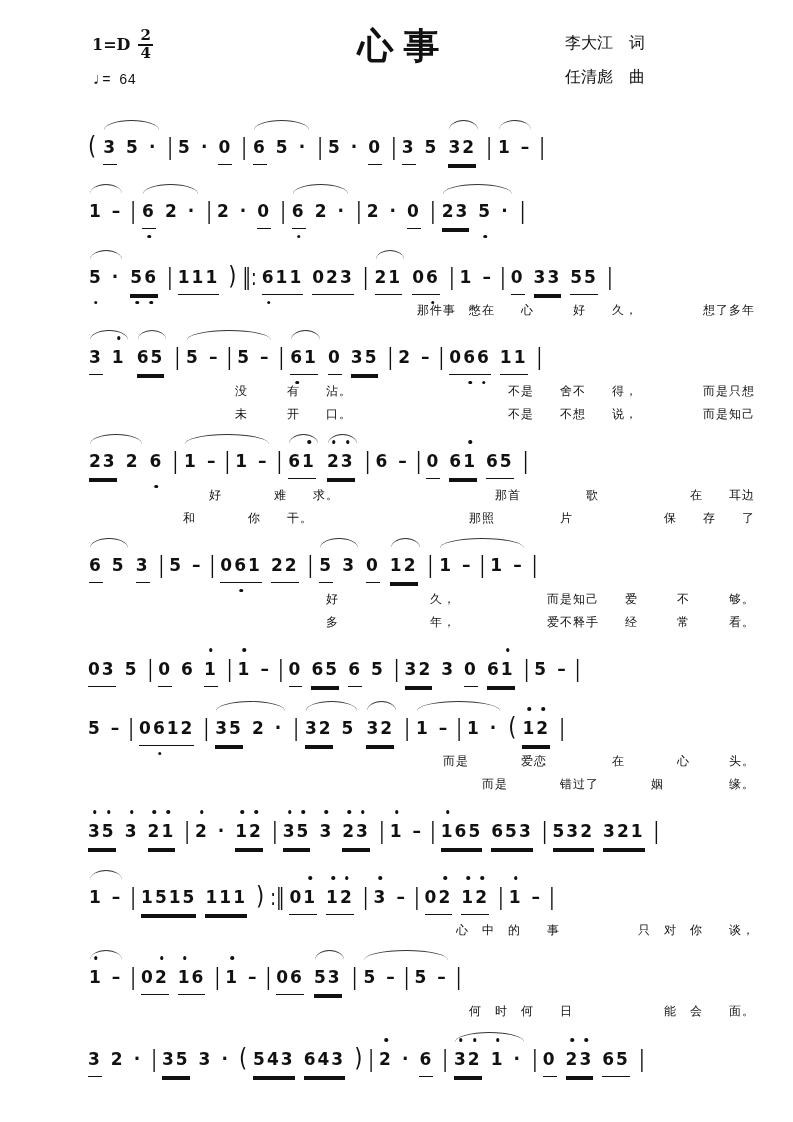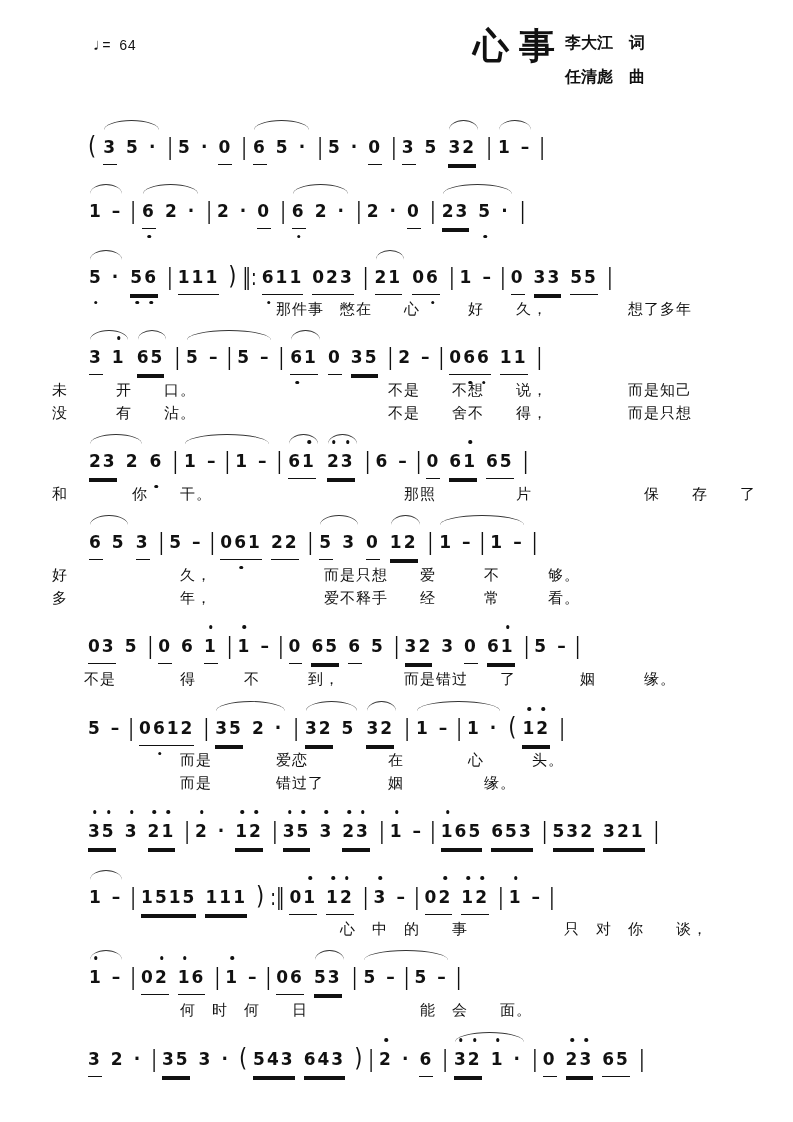--- a/index.html
+++ b/index.html
@@ -13,22 +13,22 @@
   }
   
   .header{display:flex;align-items:flex-start;margin-bottom:26px;}
   .key-block{width:190px;font-family:"DejaVu Serif",serif;font-weight:700;font-size:16px;padding-top:14px;padding-left:40px;box-sizing:border-box;}
   .key-line{display:flex;align-items:center;gap:8px;}
   .meter{display:inline-block;text-align:center;font-size:15px;line-height:1.05;}
   .meter .top{display:block;border-bottom:2px solid #111;padding:0 2px;}
   .meter .bot{display:block;}
   .tempo-line{font-family:Liberation Mono, monospace;font-weight:400;font-size:14px;margin-top:8px;}
   .tempo-line .note-glyph{font-size:17px;font-weight:700;}
-  .title{flex:1;text-align:right;font-family:"DejaVu Serif",serif;font-weight:700;font-size:36px;letter-spacing:10px;padding-top:8px;}
-  .credits{width:190px;font-family:"DejaVu Serif",serif;font-size:16px;line-height:2.1;text-align:left;padding-top:12px;box-sizing:border-box;font-weight:bold;}
+  .title{flex:1;text-align:center;font-family:"DejaVu Serif",serif;font-weight:700;font-size:36px;letter-spacing:10px;padding-top:8px;}
+  .credits{width:190px;font-family:"DejaVu Serif",serif;font-size:16px;line-height:2.1;text-align:left;padding-top:12px;box-sizing:border-box;}
   
   .system{margin-bottom:8px;}
   .system.nolyr{margin-bottom:15px;}
   .notes-row{
     white-space:nowrap;
     font-weight:700;font-size:17px;
     height:40px;line-height:34px;
     padding-top:10px;
     margin-left:36px;
   }
@@ -40,30 +40,37 @@
     width:3.5px;height:3.5px;border-radius:50%;background:#111;}
   .n.db::after{content:"";position:absolute;bottom:-10px;left:50%;transform:translateX(-50%);
     width:3.5px;height:3.5px;border-radius:50%;background:#111;}
   .bar{display:inline-block;margin:0 5px 0 0;font-weight:400;transform:scaleY(1.3);}
   .paren{display:inline-block;font-weight:400;font-size:21px;margin-right:6px;transform:scaleY(1.15);}
   .dash{display:inline-block;margin-right:9px;}
   .slur{position:relative;display:inline-block;padding:0 1px;}
   .slur::after{content:"";position:absolute;left:2px;right:8px;top:-10px;height:9px;
     border-top:1.6px solid #333;border-radius:50% 50% 0 0 / 100% 100% 0 0;}
   .lyric-line{
-    font-family:Liberation Mono, monospace;
-    font-size:15px;line-height:23px;height:23px;
-    white-space:pre;letter-spacing:1px;
+    font-family:Liberation Sans, sans-serif;
+    font-size:12px;line-height:23px;height:23px;
+    white-space:pre;letter-spacing:1px;text-align:right;
   }
 </style>
 </head>
 <body>
 
 <div class="header">
   <div class="key-block">
+    <div class="key-line">
+      <span>1=D</span>
+      <span class="meter">
+        <span class="top">2</span>
+        <span class="bot">4</span>
+      </span>
+    </div>
     <div class="tempo-line">
       <span class="note-glyph">♩</span><span>= 64</span>
     </div>
   </div>
   <div class="title">心事</div>
   <div class="credits">
     <div>李大江　词</div>
     <div>任清彪　曲</div>
   </div>
 </div>
@@ -74,35 +81,35 @@
     </div>
     <div class="system nolyr">
       <div class="notes-row"><span class="slur"><span class="tok"><span class="n">1</span></span><span class="dash">–</span></span><span class="bar">|</span><span class="slur"><span class="tok u1"><span class="n db">6</span></span><span class="tok"><span class="n">2</span></span><span class="tok">·</span></span><span class="bar">|</span><span class="tok"><span class="n">2</span></span><span class="tok">·</span><span class="tok u1"><span class="n">0</span></span><span class="bar">|</span><span class="slur"><span class="tok u1"><span class="n db">6</span></span><span class="tok"><span class="n">2</span></span><span class="tok">·</span></span><span class="bar">|</span><span class="tok"><span class="n">2</span></span><span class="tok">·</span><span class="tok u1"><span class="n">0</span></span><span class="bar">|</span><span class="slur"><span class="tok u2"><span class="n">2</span><span class="n">3</span></span><span class="tok"><span class="n db">5</span></span><span class="tok">·</span></span><span class="bar">|</span></div>
     </div>
     <div class="system">
       <div class="notes-row"><span class="slur"><span class="tok"><span class="n db">5</span></span><span class="tok">·</span></span><span class="tok u2"><span class="n db">5</span><span class="n db">6</span></span><span class="bar">|</span><span class="tok u1"><span class="n">1</span><span class="n">1</span><span class="n">1</span></span><span class="paren">)</span><span class="bar">‖:</span><span class="tok u1"><span class="n db">6</span><span class="n">1</span><span class="n">1</span></span><span class="tok u1"><span class="n">0</span><span class="n">2</span><span class="n">3</span></span><span class="bar">|</span><span class="slur"><span class="tok u1"><span class="n">2</span><span class="n">1</span></span></span><span class="tok u1"><span class="n">0</span><span class="n db">6</span></span><span class="bar">|</span><span class="tok"><span class="n">1</span></span><span class="dash">–</span><span class="bar">|</span><span class="tok u1"><span class="n">0</span></span><span class="tok u2"><span class="n">3</span><span class="n">3</span></span><span class="tok u1"><span class="n">5</span><span class="n">5</span></span><span class="bar">|</span></div>
       <div class="lyric-line">　　　　　　　　　　　　　　那件事　憋在　　心　　　好　　久，　　　　　想了多年</div>
     </div>
     <div class="system">
       <div class="notes-row"><span class="slur"><span class="tok u1"><span class="n">3</span></span><span class="tok"><span class="n da">1</span></span></span><span class="slur"><span class="tok u2"><span class="n">6</span><span class="n">5</span></span></span><span class="bar">|</span><span class="slur"><span class="tok"><span class="n">5</span></span><span class="dash">–</span><span class="bar">|</span><span class="tok"><span class="n">5</span></span><span class="dash">–</span></span><span class="bar">|</span><span class="slur"><span class="tok u1"><span class="n db">6</span><span class="n">1</span></span></span><span class="tok u1"><span class="n">0</span></span><span class="tok u2"><span class="n">3</span><span class="n">5</span></span><span class="bar">|</span><span class="tok"><span class="n">2</span></span><span class="dash">–</span><span class="bar">|</span><span class="tok u1"><span class="n">0</span><span class="n db">6</span><span class="n db">6</span></span><span class="tok u1"><span class="n">1</span><span class="n">1</span></span><span class="bar">|</span></div>
+      <div class="lyric-line">没　　　有　　沾。　　　　　　　　　　　　不是　　舍不　　得，　　　　　而是只想</div>
       <div class="lyric-line">未　　　开　　口。　　　　　　　　　　　　不是　　不想　　说，　　　　　而是知己</div>
-      <div class="lyric-line">没　　　有　　沾。　　　　　　　　　　　　不是　　舍不　　得，　　　　　而是只想</div>
     </div>
     <div class="system">
       <div class="notes-row"><span class="slur"><span class="tok u2"><span class="n">2</span><span class="n">3</span></span><span class="tok"><span class="n">2</span></span></span><span class="tok"><span class="n db">6</span></span><span class="bar">|</span><span class="slur"><span class="tok"><span class="n">1</span></span><span class="dash">–</span><span class="bar">|</span><span class="tok"><span class="n">1</span></span><span class="dash">–</span></span><span class="bar">|</span><span class="slur"><span class="tok u1"><span class="n">6</span><span class="n da">1</span></span></span><span class="slur"><span class="tok u2"><span class="n da">2</span><span class="n da">3</span></span></span><span class="bar">|</span><span class="tok"><span class="n">6</span></span><span class="dash">–</span><span class="bar">|</span><span class="tok u1"><span class="n">0</span></span><span class="tok u2"><span class="n">6</span><span class="n da">1</span></span><span class="tok u1"><span class="n">6</span><span class="n">5</span></span><span class="bar">|</span></div>
+      <div class="lyric-line">好　　　　难　　求。　　　　　　　　　　　　那首　　　　　歌　　　　　　　在　　耳边</div>
       <div class="lyric-line">和　　　　你　　干。　　　　　　　　　　　　那照　　　　　片　　　　　　　保　　存　　了</div>
     </div>
     <div class="system">
       <div class="notes-row"><span class="slur"><span class="tok u1"><span class="n">6</span></span><span class="tok"><span class="n">5</span></span></span><span class="tok u1"><span class="n">3</span></span><span class="bar">|</span><span class="tok"><span class="n">5</span></span><span class="dash">–</span><span class="bar">|</span><span class="tok u1"><span class="n">0</span><span class="n db">6</span><span class="n">1</span></span><span class="tok u1"><span class="n">2</span><span class="n">2</span></span><span class="bar">|</span><span class="slur"><span class="tok u1"><span class="n">5</span></span><span class="tok"><span class="n">3</span></span></span><span class="tok u1"><span class="n">0</span></span><span class="slur"><span class="tok u2"><span class="n">1</span><span class="n">2</span></span></span><span class="bar">|</span><span class="slur"><span class="tok"><span class="n">1</span></span><span class="dash">–</span><span class="bar">|</span><span class="tok"><span class="n">1</span></span><span class="dash">–</span></span><span class="bar">|</span></div>
-      <div class="lyric-line">好　　　　　　　久，　　　　　　　而是只想　　爱　　　不　　　够。</div>
+      <div class="lyric-line">好　　　　　　　久，　　　　　　　而是知己　　爱　　　不　　　够。</div>
       <div class="lyric-line">多　　　　　　　年，　　　　　　　爱不释手　　经　　　常　　　看。</div>
     </div>
     <div class="system">
       <div class="notes-row"><span class="tok u1"><span class="n">0</span><span class="n">3</span></span><span class="tok"><span class="n">5</span></span><span class="bar">|</span><span class="tok u1"><span class="n">0</span></span><span class="tok"><span class="n">6</span></span><span class="tok u1"><span class="n da">1</span></span><span class="bar">|</span><span class="tok"><span class="n da">1</span></span><span class="dash">–</span><span class="bar">|</span><span class="tok u1"><span class="n">0</span></span><span class="tok u2"><span class="n">6</span><span class="n">5</span></span><span class="tok u1"><span class="n">6</span></span><span class="tok"><span class="n">5</span></span><span class="bar">|</span><span class="tok u2"><span class="n">3</span><span class="n">2</span></span><span class="tok"><span class="n">3</span></span><span class="tok u1"><span class="n">0</span></span><span class="tok u2"><span class="n">6</span><span class="n da">1</span></span><span class="bar">|</span><span class="tok"><span class="n">5</span></span><span class="dash">–</span><span class="bar">|</span></div>
-      <div class="lyric-line">　　不是　　　　得　　　不　　　到，　　　　而是错过　　了　　　　姻　　　缘。</div>
     </div>
     <div class="system">
       <div class="notes-row"><span class="tok"><span class="n">5</span></span><span class="dash">–</span><span class="bar">|</span><span class="tok u1"><span class="n">0</span><span class="n db">6</span><span class="n">1</span><span class="n">2</span></span><span class="bar">|</span><span class="slur"><span class="tok u2"><span class="n">3</span><span class="n">5</span></span><span class="tok"><span class="n">2</span></span><span class="tok">·</span></span><span class="bar">|</span><span class="slur"><span class="tok u2"><span class="n">3</span><span class="n">2</span></span><span class="tok"><span class="n">5</span></span></span><span class="slur"><span class="tok u2"><span class="n">3</span><span class="n">2</span></span></span><span class="bar">|</span><span class="slur"><span class="tok"><span class="n">1</span></span><span class="dash">–</span><span class="bar">|</span><span class="tok"><span class="n">1</span></span><span class="tok">·</span></span><span class="paren">(</span><span class="tok u2"><span class="n da">1</span><span class="n da">2</span></span><span class="bar">|</span></div>
       <div class="lyric-line">　　　　　　　　而是　　　　爱恋　　　　　在　　　　心　　　头。</div>
       <div class="lyric-line">　　　　　　　　而是　　　　错过了　　　　姻　　　　　缘。</div>
     </div>
     <div class="system nolyr">
       <div class="notes-row"><span class="tok u2"><span class="n da">3</span><span class="n da">5</span></span><span class="tok"><span class="n da">3</span></span><span class="tok u2"><span class="n da">2</span><span class="n da">1</span></span><span class="bar">|</span><span class="tok"><span class="n da">2</span></span><span class="tok">·</span><span class="tok u2"><span class="n da">1</span><span class="n da">2</span></span><span class="bar">|</span><span class="tok u2"><span class="n da">3</span><span class="n da">5</span></span><span class="tok"><span class="n da">3</span></span><span class="tok u2"><span class="n da">2</span><span class="n da">3</span></span><span class="bar">|</span><span class="tok"><span class="n da">1</span></span><span class="dash">–</span><span class="bar">|</span><span class="tok u2"><span class="n da">1</span><span class="n">6</span><span class="n">5</span></span><span class="tok u2"><span class="n">6</span><span class="n">5</span><span class="n">3</span></span><span class="bar">|</span><span class="tok u2"><span class="n">5</span><span class="n">3</span><span class="n">2</span></span><span class="tok u2"><span class="n">3</span><span class="n">2</span><span class="n">1</span></span><span class="bar">|</span></div>
     </div>
     <div class="system">

